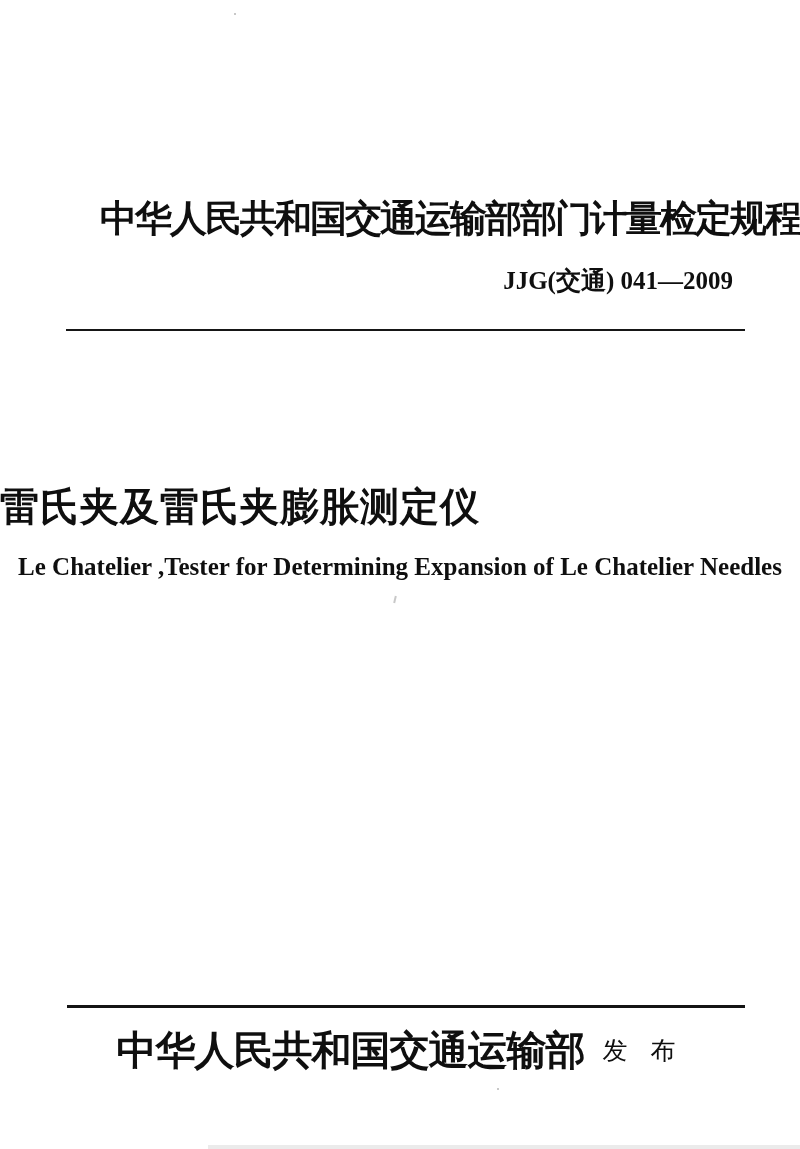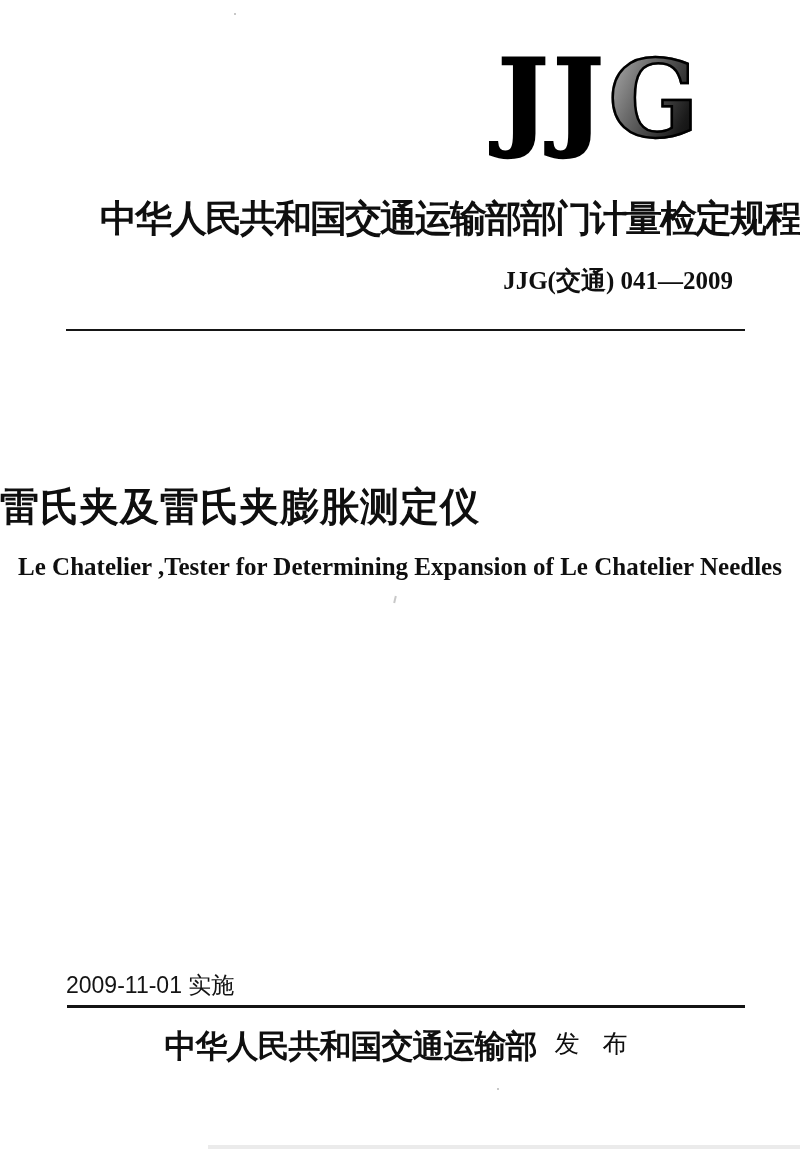--- a/index.html
+++ b/index.html
@@ -141,21 +141,21 @@
   .footer-line {
     position: absolute;
     top: 1028px;
     left: 0;
     width: 100%;
     text-align: center;
     white-space: nowrap;
   }
   .publisher {
     font-weight: bold;
-    font-size: 32px;
+    font-size: 40px;
     letter-spacing: -1px;
     line-height: 1.15;
   }
   .publish-label {
     font-family: "Liberation Sans", "DejaVu Sans", sans-serif;
     font-size: 25px;
     font-weight: 500;
     letter-spacing: 8px;
     margin-left: 18px;
     position: relative;
@@ -170,38 +170,36 @@
     right: 0;
     height: 4px;
     background: #ebebeb;
   }
 </style>
 </head>
 <body>
 
 <div class="page">
 
-  <div class="logo"><span>JJ</span><span class="logo-g">G</span></div>
 
   <div class="header-title">中华人民共和国交通运输部部门计量检定规程</div>
 
   <div class="doc-number">JJG(交通) 041—2009</div>
 
   <div class="rule-top"></div>
 
   <div class="main-title">雷氏夹及雷氏夹膨胀测定仪</div>
 
   <div class="subtitle-en">Le Chatelier ,Tester for Determining Expansion of Le Chatelier Needles</div>
 
   <div class="artifact artifact-top"></div>
   <div class="artifact artifact-mid"></div>
   <div class="artifact artifact-low"></div>
 
   <div class="dates">
-    <span class="date-implement">2009-11-01 实施</span>
   </div>
 
   <div class="rule-mid"></div>
 
   <div class="footer-line">
     <span class="publisher">中华人民共和国交通运输部</span><span class="publish-label">发 布</span>
   </div>
 
   <div class="scan-shadow"></div>
 

